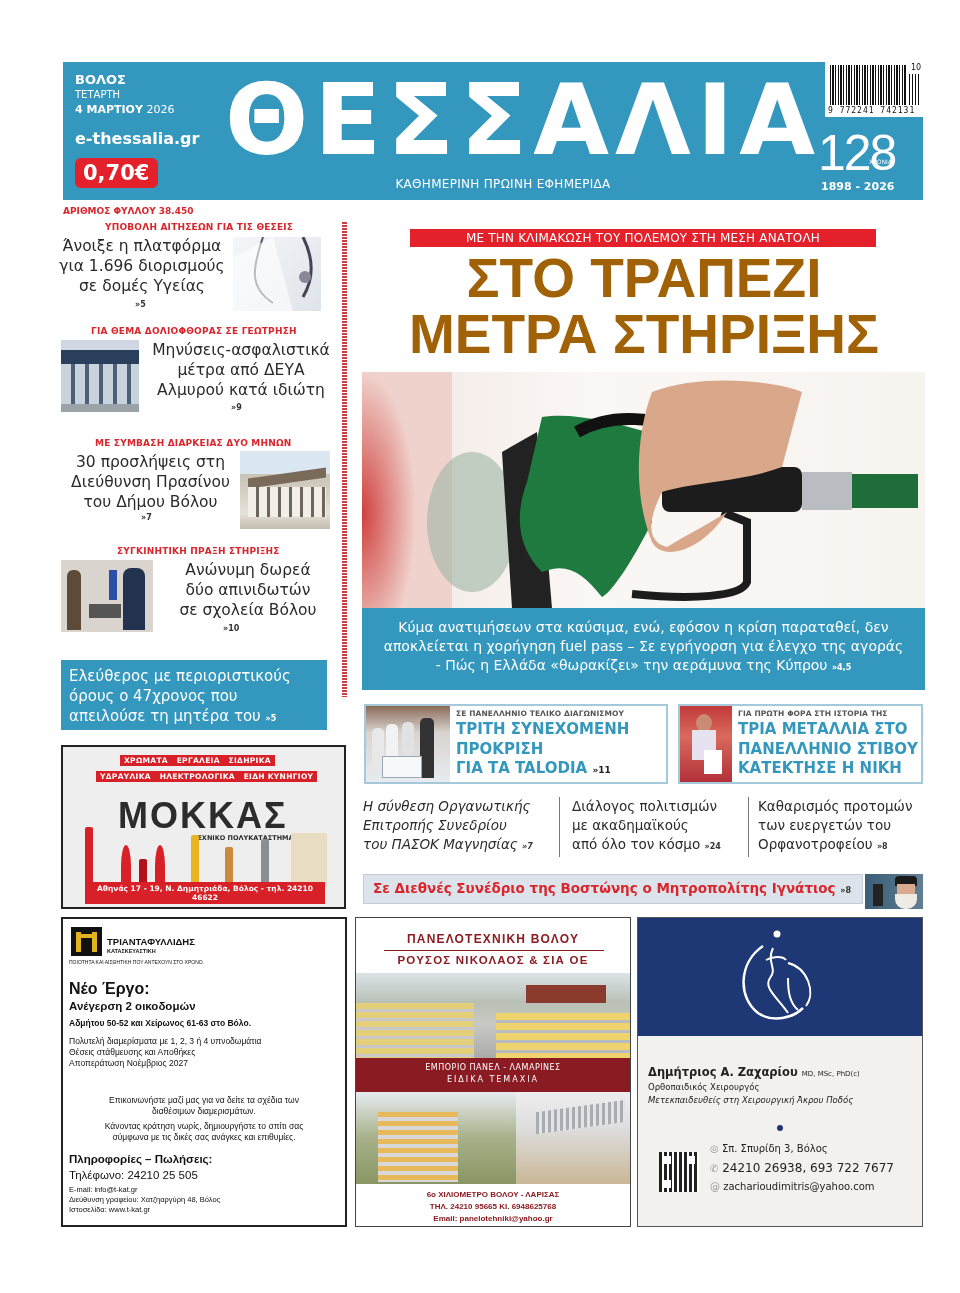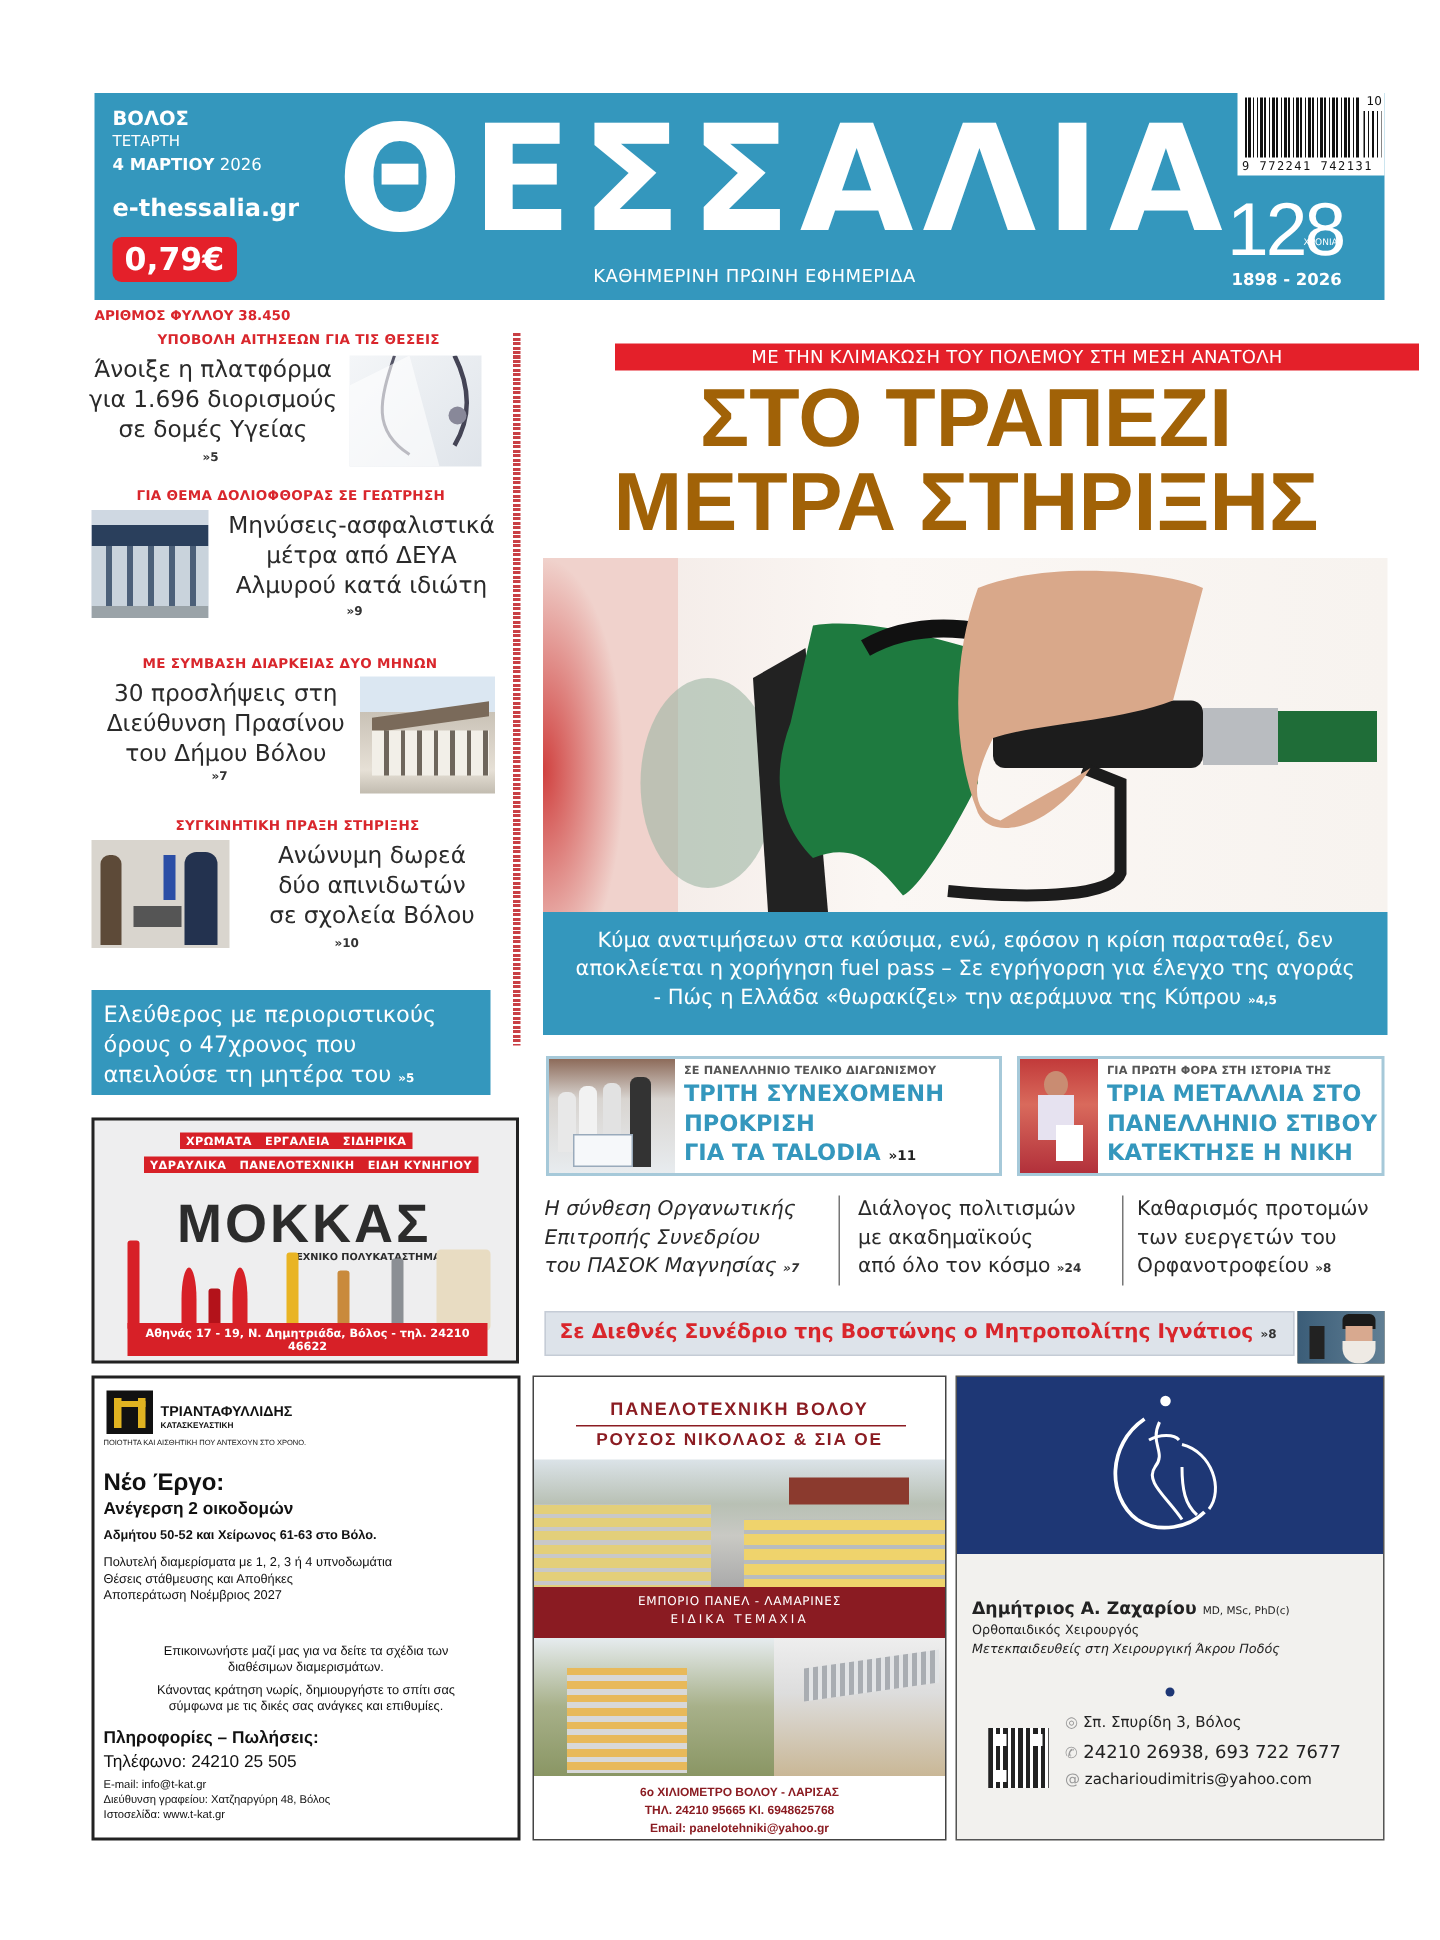--- a/index.html
+++ b/index.html
@@ -48,21 +48,21 @@
 
   
   .mokkas { left: 61px; top: 745px; width: 285px; height: 164px; border: 2px solid #222; background: #eeeeef; overflow: hidden; }
   .mk-row { position: absolute; background: #d72027; color: #fff; font-weight: bold; font-size: 7.5px; padding: 1px 4px; white-space: nowrap; letter-spacing: 0.3px; }
   .mk-title { position: absolute; left: 55px; top: 48px; font-size: 36px; font-weight: bold; color: #2c2c2c; letter-spacing: 2px; font-family: "Liberation Sans", sans-serif; }
   .mk-sub { position: absolute; left: 130px; top: 87px; font-size: 6.5px; font-weight: bold; color: #2c2c2c; }
   .mk-addr { position: absolute; left: 22px; bottom: 3px; width: 240px; background: #d72027; color: #fff; font-size: 7.5px; font-weight: bold; text-align: center; padding: 2px 0; }
   .tool { position: absolute; bottom: 20px; width: 8px; border-radius: 2px; }
 
   
-  .main-kicker { left: 410px; top: 229px; width: 536px; height: 18px; background: #e4202a; color: #fff;
+  .main-kicker { left: 410px; top: 229px; width: 466px; height: 18px; background: #e4202a; color: #fff;
     font-size: 12px; line-height: 18px; text-align: center; letter-spacing: 0.2px; }
   .main-title { left: 363px; top: 250px; width: 562px; text-align: center; font-weight: bold;
     font-size: 55px; line-height: 56px; color: #a16207; font-family: "Liberation Sans", sans-serif; letter-spacing: 0px; }
   .main-photo { left: 362px; top: 372px; width: 563px; height: 236px; overflow: hidden; background: linear-gradient(90deg, #f1e7e3 0%, #fbf7f4 40%, #f7f3ef 100%); }
   .main-caption { left: 362px; top: 608px; width: 563px; height: 82px; background: #3497bd; color: #fff;
     font-size: 14px; line-height: 19px; text-align: center; padding: 10px 8px; }
   .main-caption .ref { color: #fff; }
 
   
   .sbox { top: 704px; height: 80px; border: 2px solid #a6c9d9; background: #fff; overflow: hidden; }
@@ -96,21 +96,21 @@
   .ad-doc .t { position: absolute; white-space: nowrap; color: #222; }
 </style>
 </head>
 <body>
 
 <div class="abs masthead">
   <div class="abs mh-city">ΒΟΛΟΣ</div>
   <div class="abs mh-day">ΤΕΤΑΡΤΗ</div>
   <div class="abs mh-date"><b>4 ΜΑΡΤΙΟΥ</b> <span>2026</span></div>
   <div class="abs mh-site">e-thessalia.gr</div>
-  <div class="abs mh-price">0,79€</div>
+  <div class="abs mh-price">0,70€</div>
   <div class="abs mh-logo">ΘΕΣΣΑΛΙΑ</div>
   <div class="abs mh-tagline">ΚΑΘΗΜΕΡΙΝΗ ΠΡΩΙΝΗ ΕΦΗΜΕΡΙΔΑ</div>
   <div class="abs mh-barcode">
     <div class="bars"></div>
     <div class="bars2"></div>
     <div class="issue">10</div>
     <div class="num">9 772241 742131</div>
   </div>
   <div class="abs mh-years">128</div>
   <div class="abs mh-years-label">ΧΡΟΝΙΑ</div>
@@ -187,21 +187,21 @@
   <div>Ελεύθερος με περιοριστικούς</div>
   <div>όρους ο 47χρονος που</div>
   <div><span>απειλούσε τη μητέρα του</span> <span class="ref">»5</span></div>
 </div>
 
 <div class="abs mokkas">
   <div class="mk-row" style="left:57px;top:8px;">
     <span>ΧΡΩΜΑΤΑ</span>&nbsp;&nbsp;&nbsp;<span>ΕΡΓΑΛΕΙΑ</span>&nbsp;&nbsp;&nbsp;<span>ΣΙΔΗΡΙΚΑ</span>
   </div>
   <div class="mk-row" style="left:33px;top:24px;">
-    <span>ΥΔΡΑΥΛΙΚΑ</span>&nbsp;&nbsp;&nbsp;<span>ΠΑΝΕΛΟΤΕΧΝΙΚΗ</span>&nbsp;&nbsp;&nbsp;<span>ΕΙΔΗ ΚΥΝΗΓΙΟΥ</span>
+    <span>ΥΔΡΑΥΛΙΚΑ</span>&nbsp;&nbsp;&nbsp;<span>ΗΛΕΚΤΡΟΛΟΓΙΚΑ</span>&nbsp;&nbsp;&nbsp;<span>ΕΙΔΗ ΚΥΝΗΓΙΟΥ</span>
   </div>
   <div class="mk-title">ΜΟΚΚΑΣ</div>
   <div class="mk-sub">ΤΕΧΝΙΚΟ ΠΟΛΥΚΑΤΑΣΤΗΜΑ</div>
   <div class="tool" style="left:22px;height:60px;background:#d72027;"></div>
   <div class="tool" style="left:58px;height:42px;background:#d72027;width:10px;border-radius:50% 50% 2px 2px;"></div>
   <div class="tool" style="left:92px;height:42px;background:#d72027;width:10px;border-radius:50% 50% 2px 2px;"></div>
   <div class="tool" style="left:128px;height:52px;background:#e9b423;"></div>
   <div class="tool" style="left:76px;height:28px;background:#b3121a;"></div>
   <div class="tool" style="left:162px;height:40px;background:#c98a3c;"></div>
   <div class="tool" style="left:198px;height:48px;background:#8b8f94;"></div>

